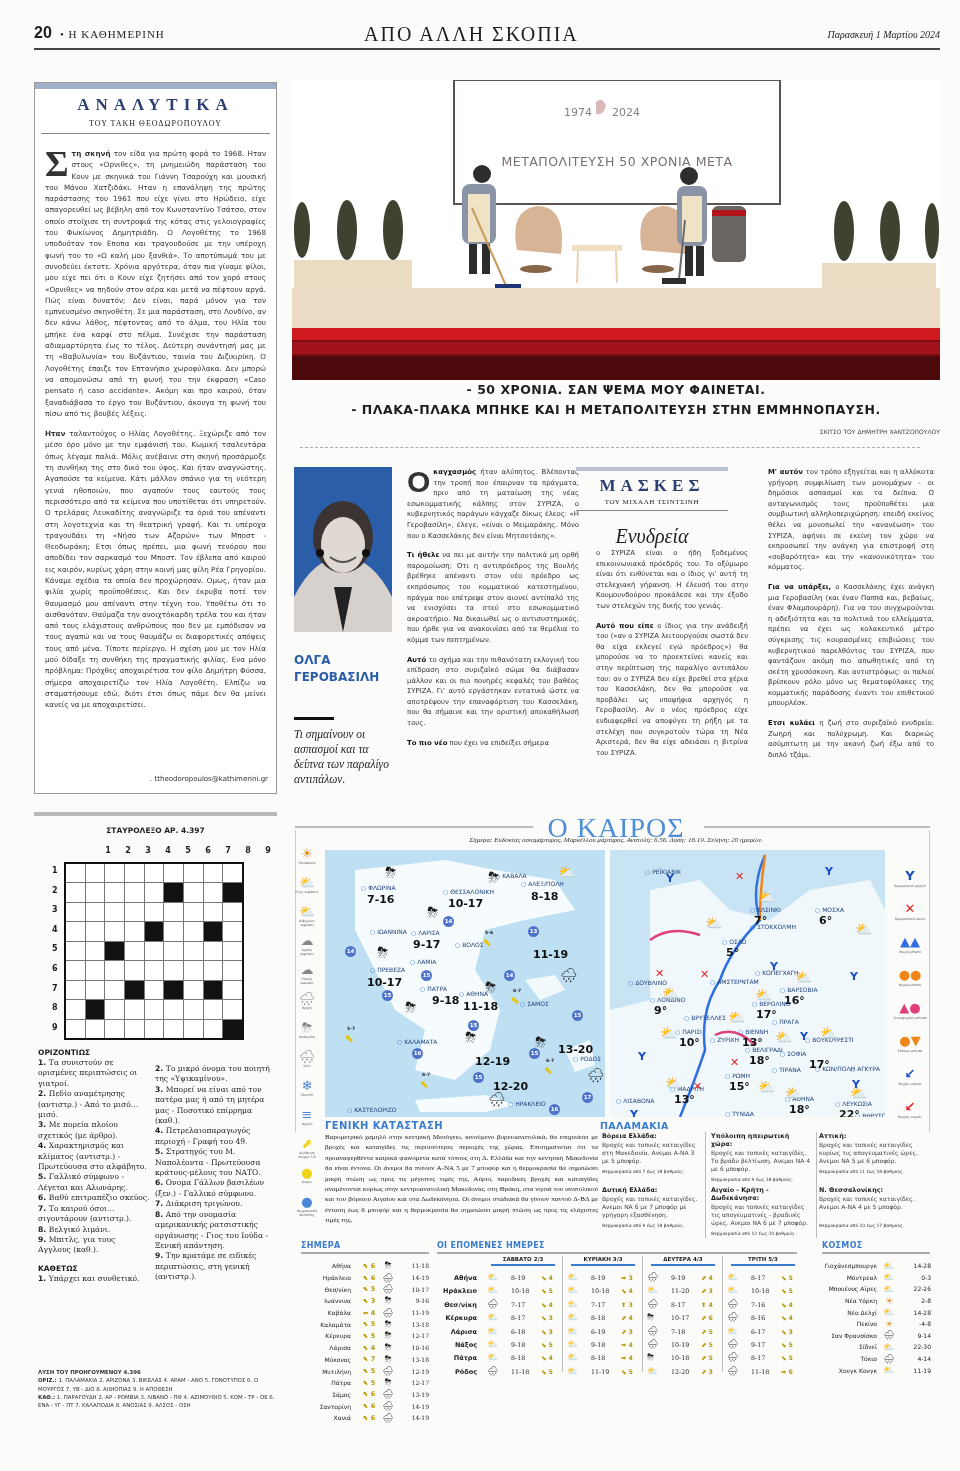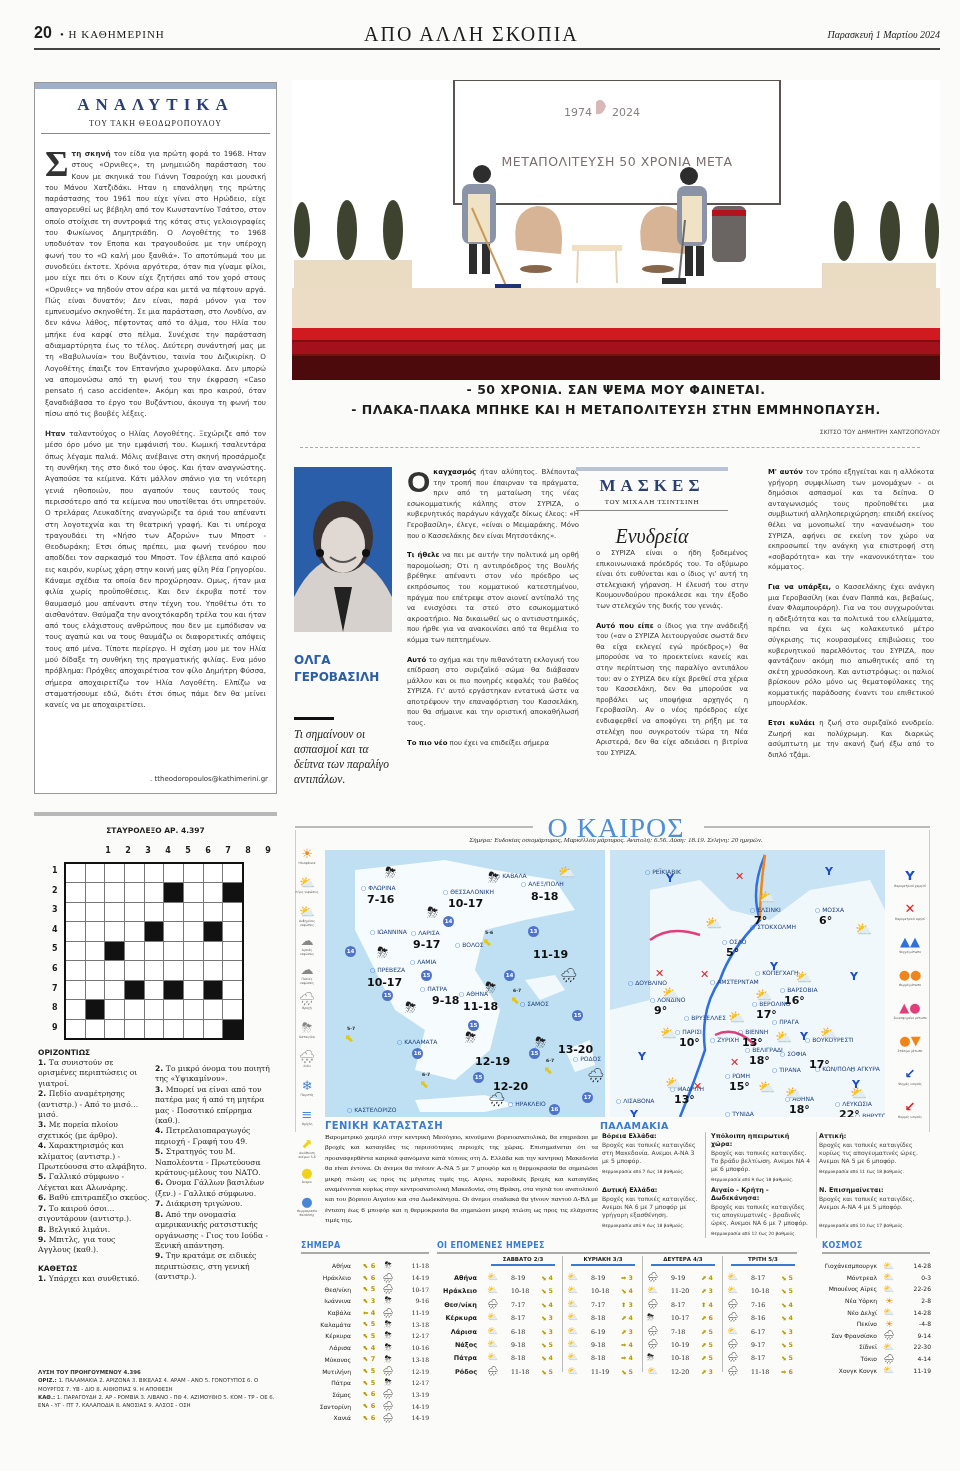--- a/index.html
+++ b/index.html
@@ -670,21 +670,21 @@
           <div class="h">Δυτική Ελλάδα:</div>
           <div class="b">Βροχές και τοπικές καταιγίδες. Ανεμοι ΝΑ 6 με 7 μποφόρ με γρήγορη εξασθένηση.</div>
           <div class="temp">Θερμοκρασία από 9 έως 18 βαθμούς.</div>
         </div>
         <div class="cell mid">
           <div class="h">Αιγαίο - Κρήτη - Δωδεκάνησα:</div>
           <div class="b">Βροχές και τοπικές καταιγίδες τις απογευματινές - βραδινές ώρες. Ανεμοι ΝΑ 6 με 7 μποφόρ.</div>
           <div class="temp">Θερμοκρασία από 12 έως 20 βαθμούς.</div>
         </div>
         <div class="cell">
-          <div class="h">Ν. Επισημαίνεται:</div>
+          <div class="h">Ν. Θεσσαλονίκης:</div>
           <div class="b">Βροχές και τοπικές καταιγίδες. Ανεμοι Α-ΝΑ 4 με 5 μποφόρ.</div>
           <div class="temp">Θερμοκρασία από 10 έως 17 βαθμούς.</div>
         </div>
       </div>
   </div>
 
   <div class="sechead" style="left:9px;top:429px;">ΣΗΜΕΡΑ</div>
   <div class="secrule" style="left:9px;top:440px;width:128px;"></div>
   <div id="today">
       <div id="today-rows" style="margin-top:10px">

